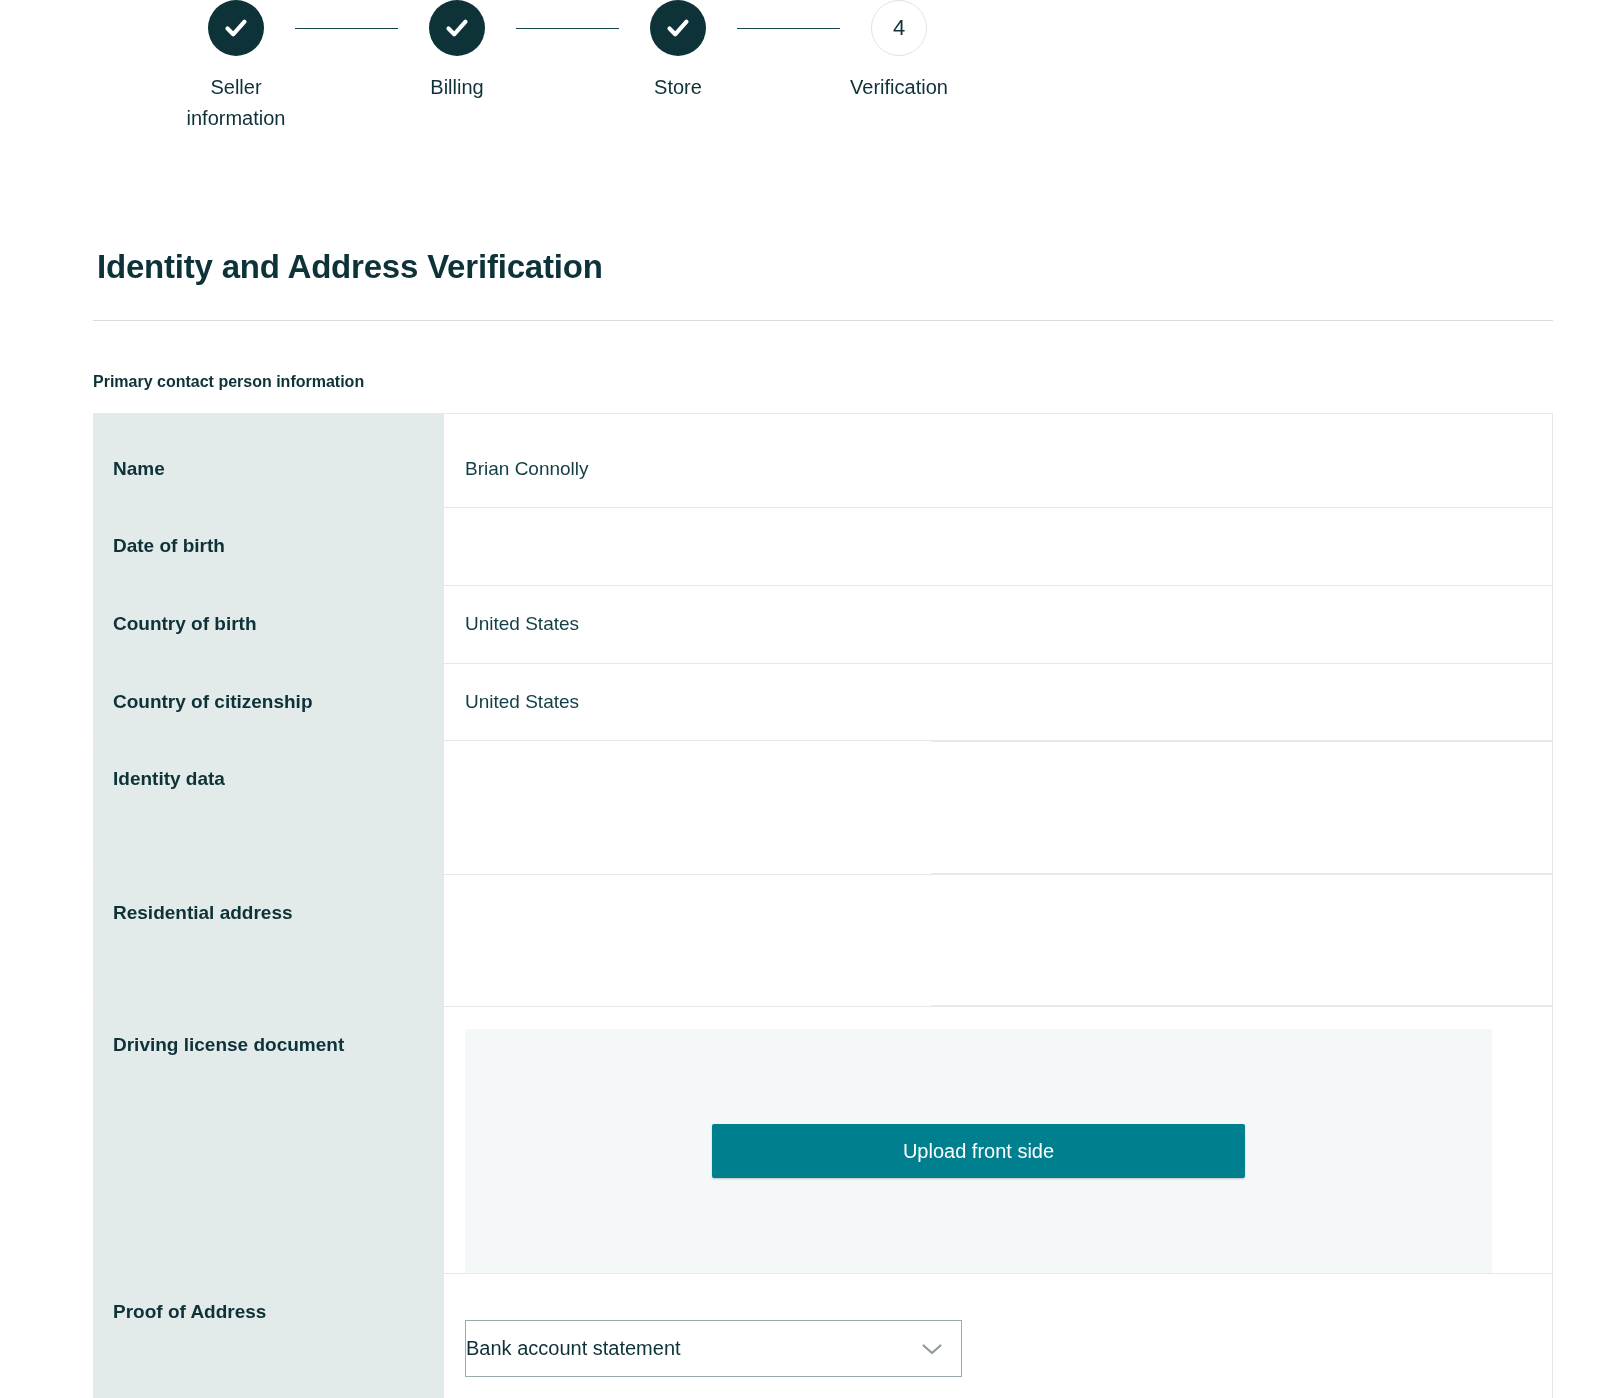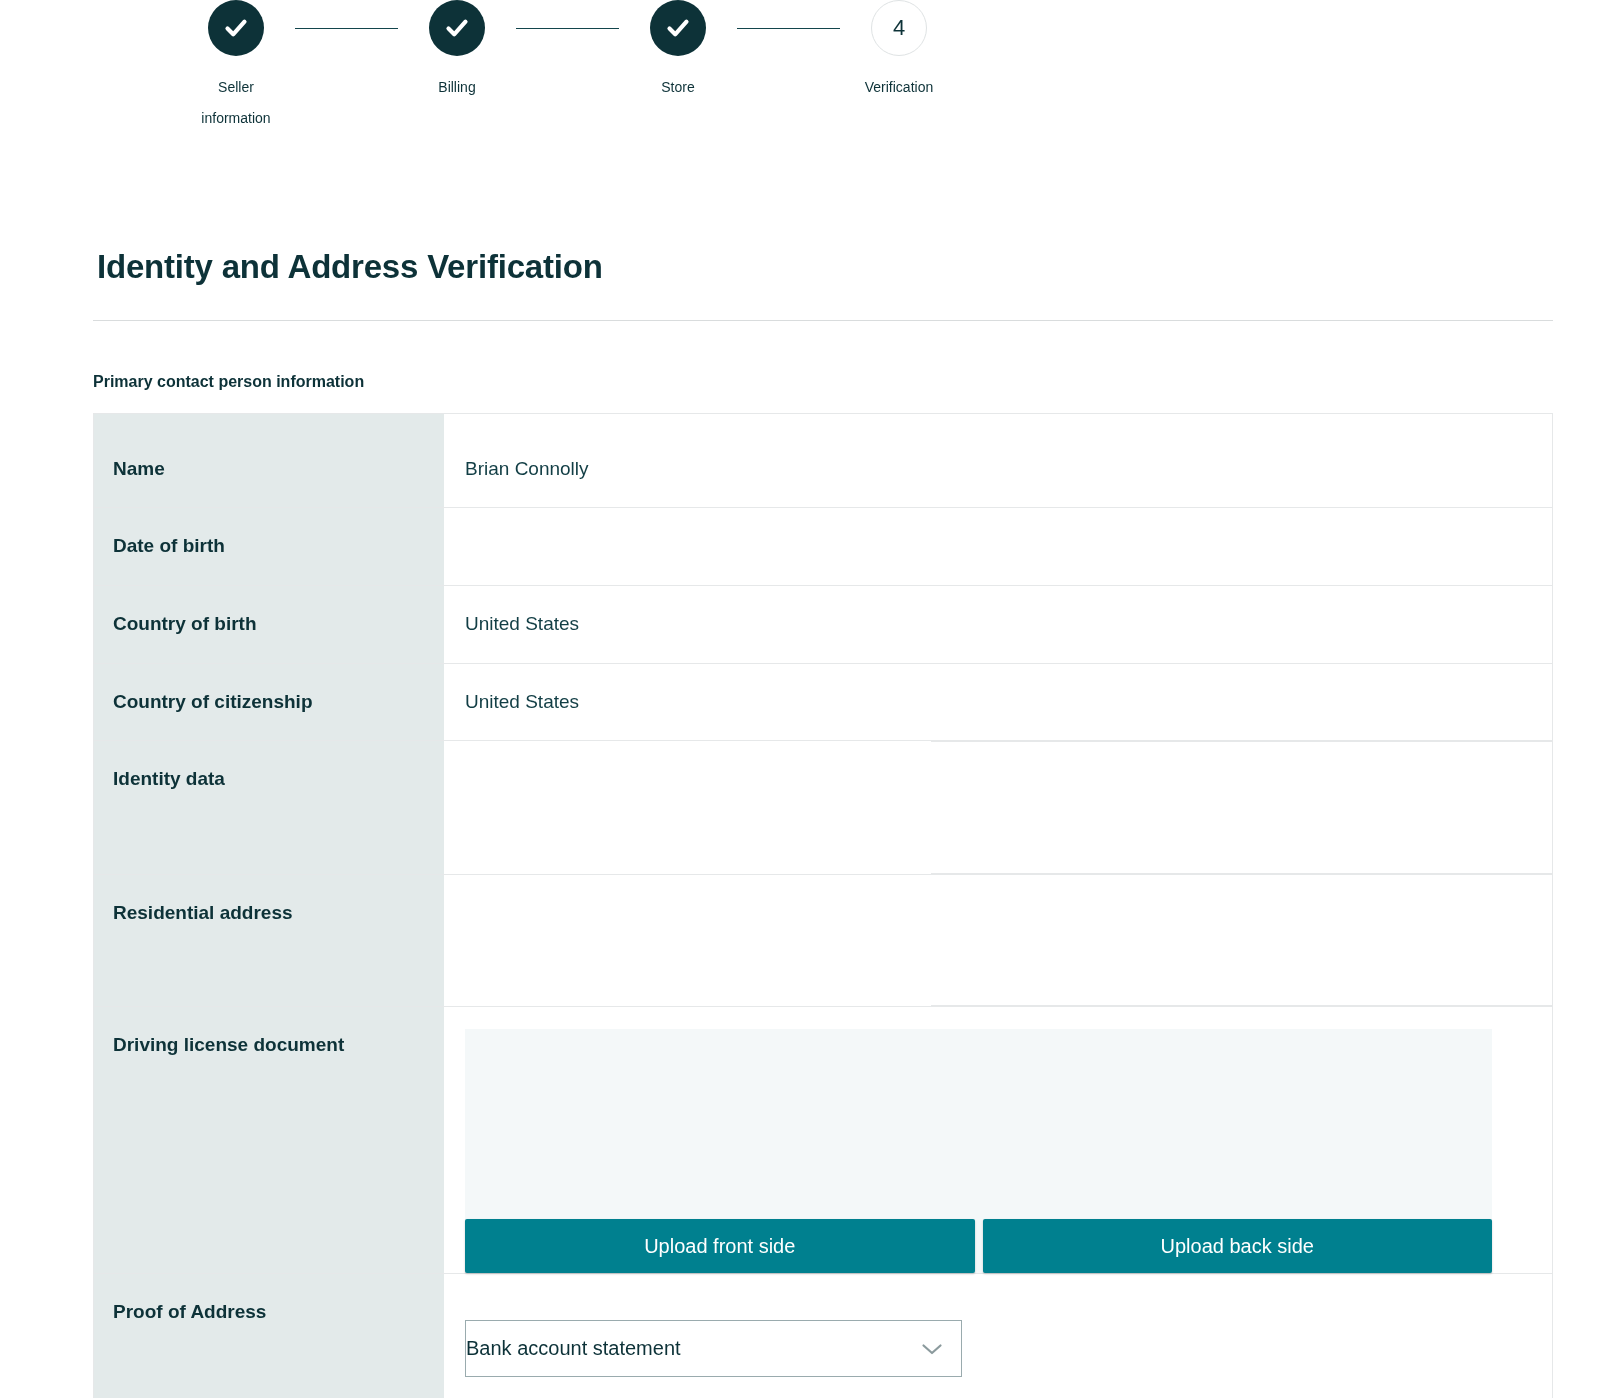--- a/index.html
+++ b/index.html
@@ -53,21 +53,21 @@
   .step-circle.pending{
     background:transparent;
     border:1px solid #dfe3e4;
     color:var(--ink);
     font-size:22px;
     font-weight:400;
   }
   .step-circle svg{display:block;}
   .step-label{
     margin-top:16px;
-    font-size:14px;
+    font-size:20px;
     line-height:31px;
     text-align:center;
     color:var(--ink);
     white-space:pre-line;
     width:140px;
   }
   .connector{
     width:141px;
     flex:0 0 auto;
     height:56px;
@@ -169,22 +169,22 @@
   .row-license .cell-label{padding-top:27px;height:266px;}
   .row-license .cell-value{padding:0;position:relative;}
   .upload-panel{
     position:absolute;
     left:21px;
     top:22px;
     width:1027px;
     height:244px;
     background:var(--panel-bg);
     display:flex;
-    flex-direction:row;
-    align-items:flex-end;
+    flex-direction:column;
+    align-items:center;
     justify-content:center;
     gap:8px;
   }
   .upload-btn{
     width:533px;
     height:54px;
     background:var(--teal);
     color:#fff;
     font-size:20px;
     font-family:"Liberation Sans", sans-serif;
@@ -320,21 +320,20 @@
           <div class="nested-rule" style="bottom:0;"></div>
         </div>
       </div>
     </div>
 
     <div class="row row-license">
       <div class="cell-label">Driving license document</div>
       <div class="cell-value">
         <div class="upload-panel">
           <button class="upload-btn">Upload front side</button>
-          <button class="upload-btn">Upload back side</button>
         </div>
       </div>
     </div>
 
     <div class="row row-proof">
       <div class="cell-label">Proof of Address</div>
       <div class="cell-value">
         <div class="select-wrap">
           <span class="select-value">Bank account statement</span>
           <span>

